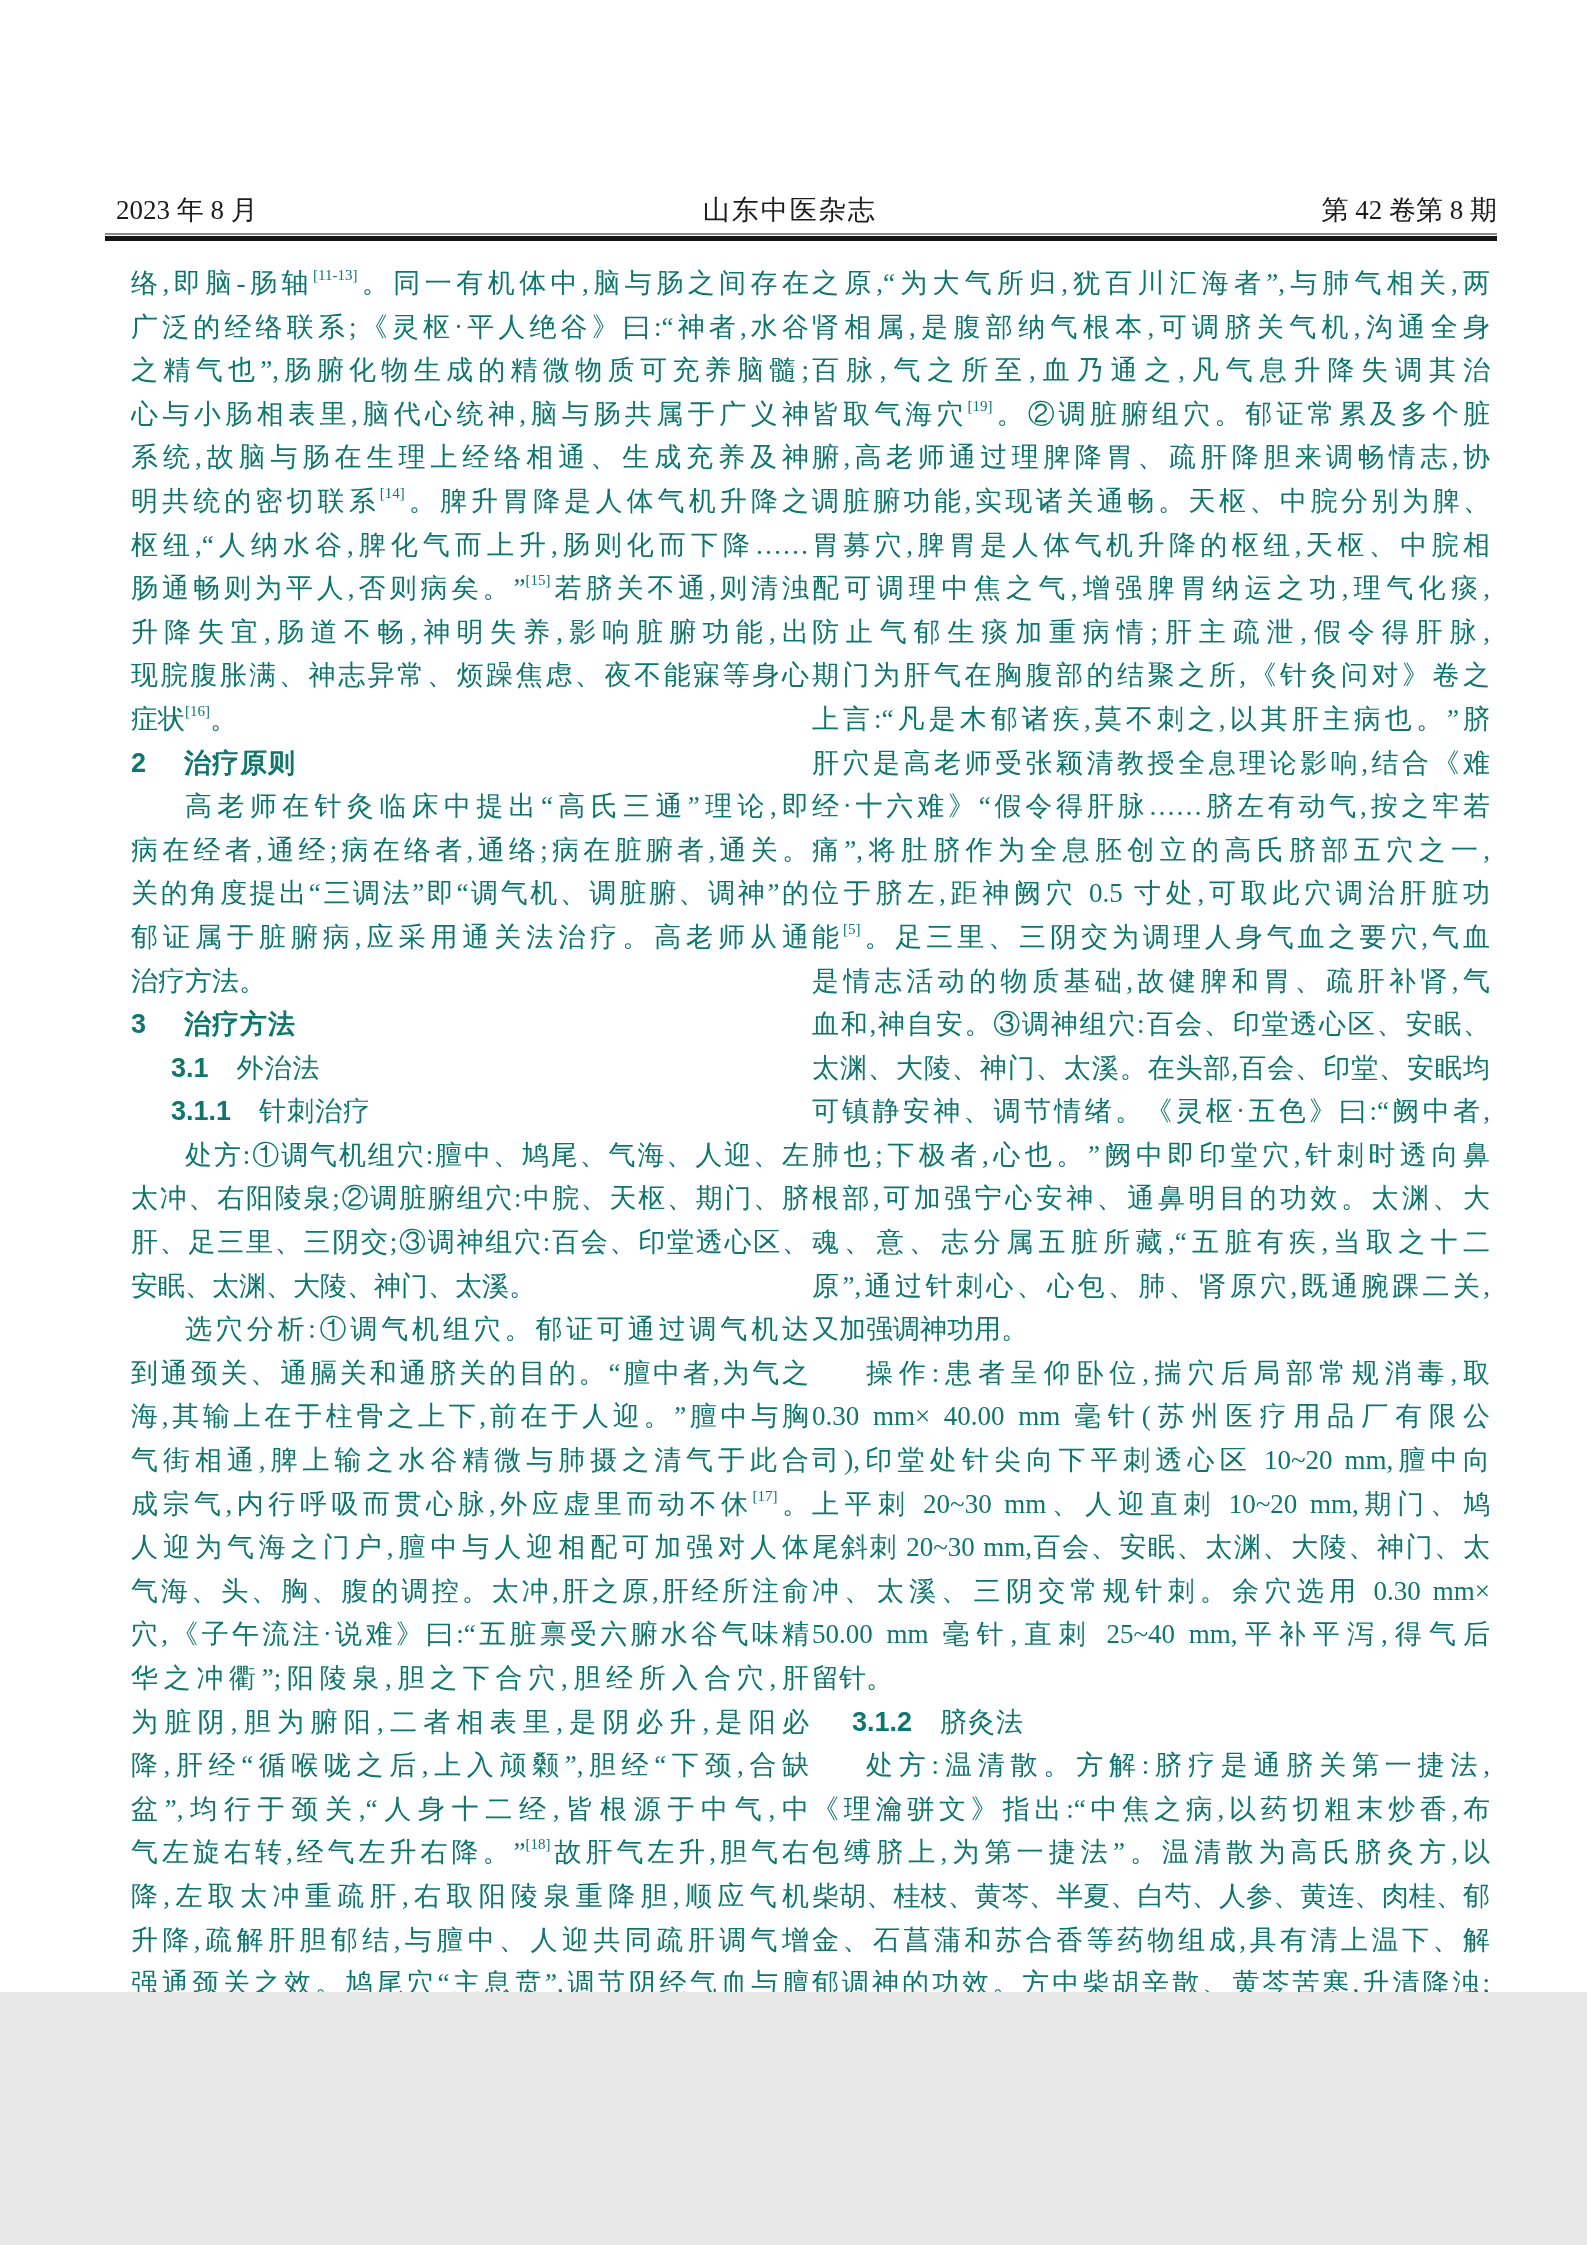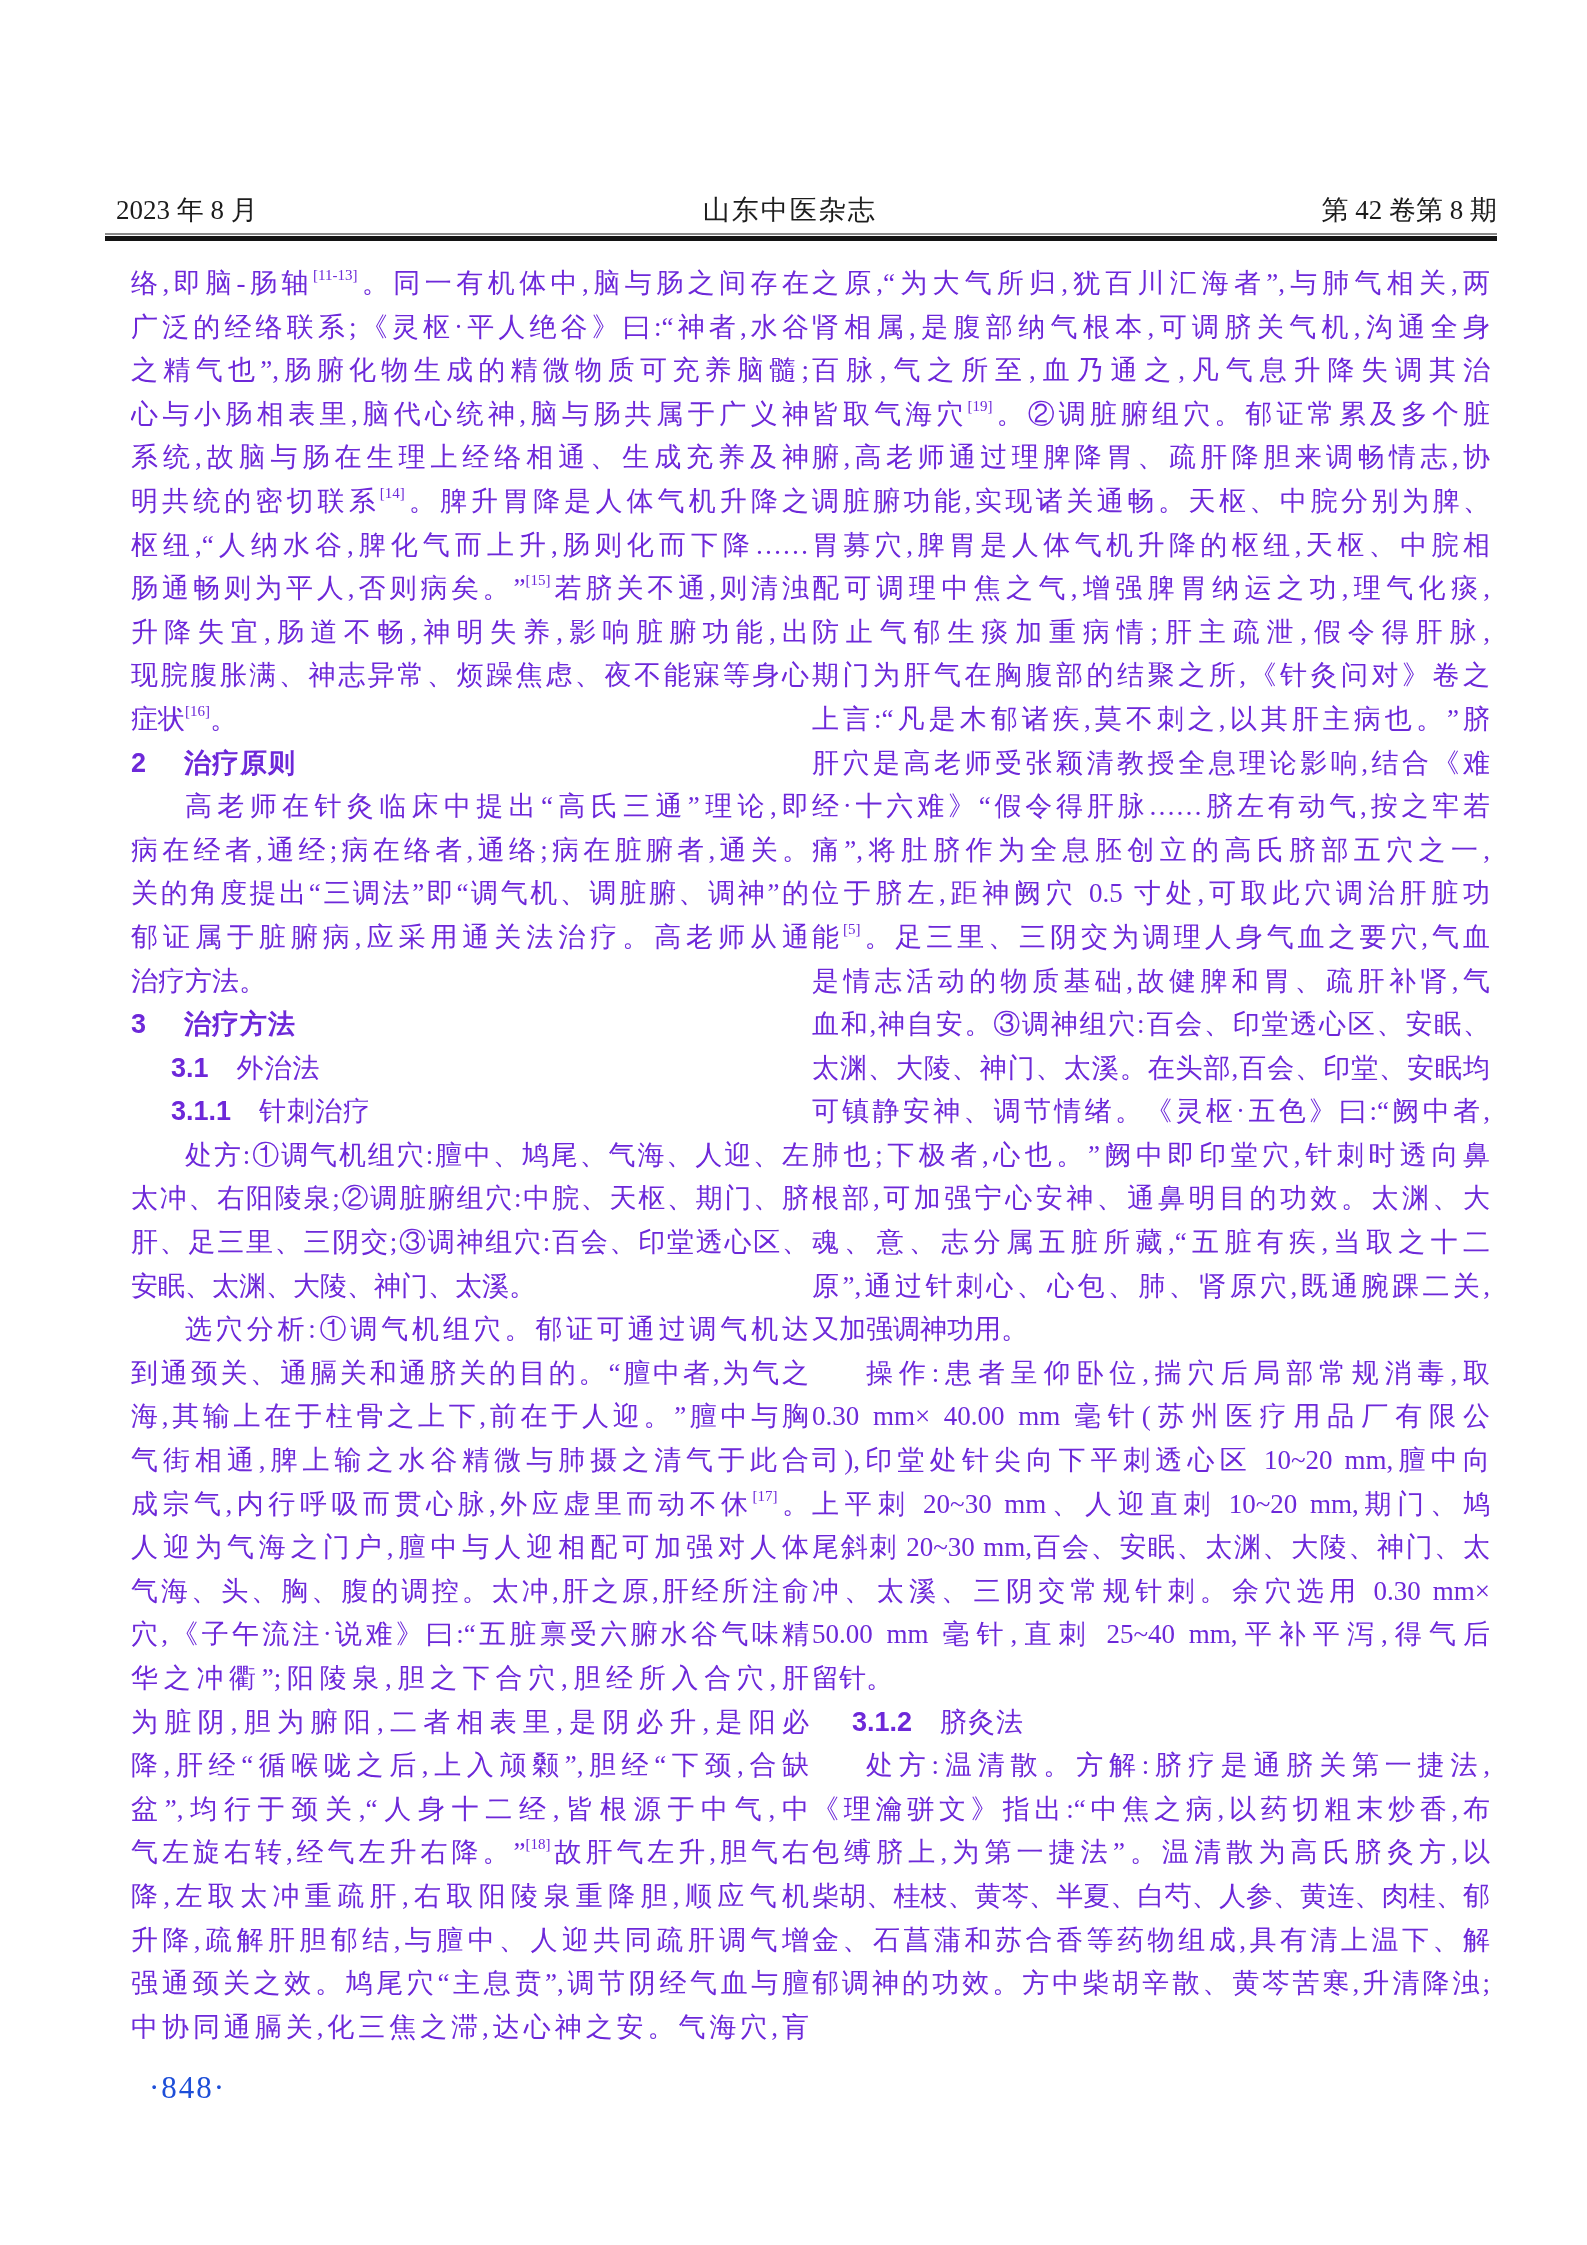--- a/index.html
+++ b/index.html
@@ -1,19 +1,19 @@
 <!DOCTYPE html>
 <html><head>
 <meta charset="utf-8">
 <style>
   html, body { margin: 0; padding: 0; background: #e8e8e8; }
   .page {
     position: relative;
     width: 1587px;
-    height: 2245px;
+    height: 1992px;
     background: #ffffff;
     font-family: "Liberation Serif", "DejaVu Serif", serif;
     color: #1a1a1a;
     overflow: hidden;
   }
   .header-row {
     position: absolute;
     top: 194px;
     left: 116px;
     width: 1381px;
@@ -31,21 +31,21 @@
     left: 105px;
     width: 1392px;
     height: 8px;
     background: linear-gradient(#8a8a8a 0 2px, #ffffff 2px 3px, #141414 3px 100%);
   }
   .col {
     position: absolute;
     top: 262px;
     width: 678px;
     font-size: 27px;
-    color: #6d28d9;
+    color: #0f766e;
   }
   .col-left  { left: 131px; }
   .col-right { left: 812px; }
   .line {
     height: 43.6px;
     line-height: 43.6px;
     text-align: justify;
     text-align-last: justify;
     overflow: hidden;
   }

